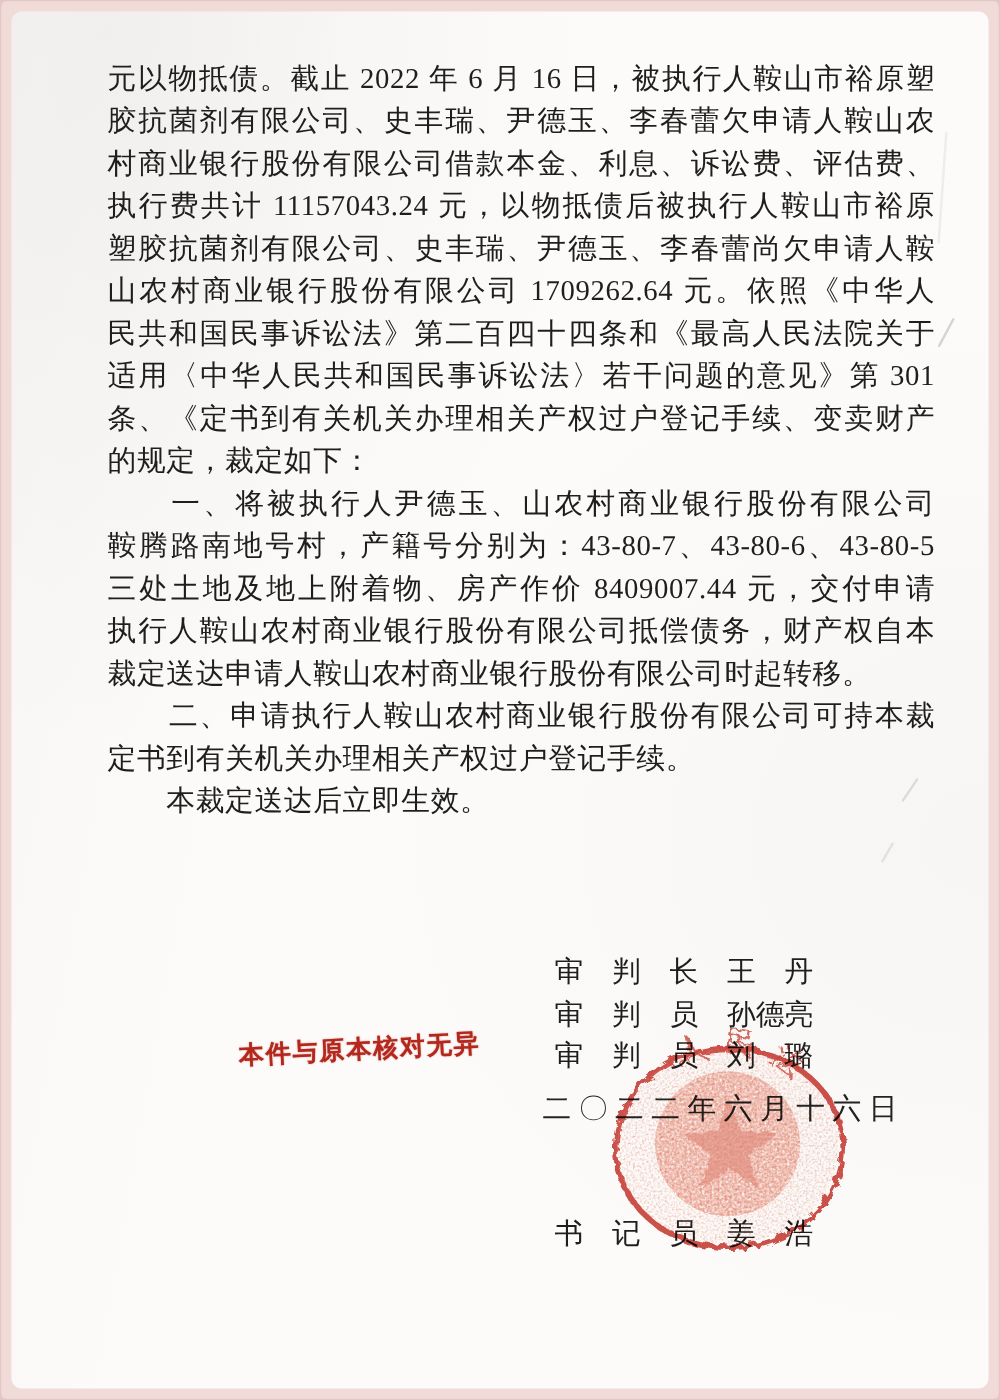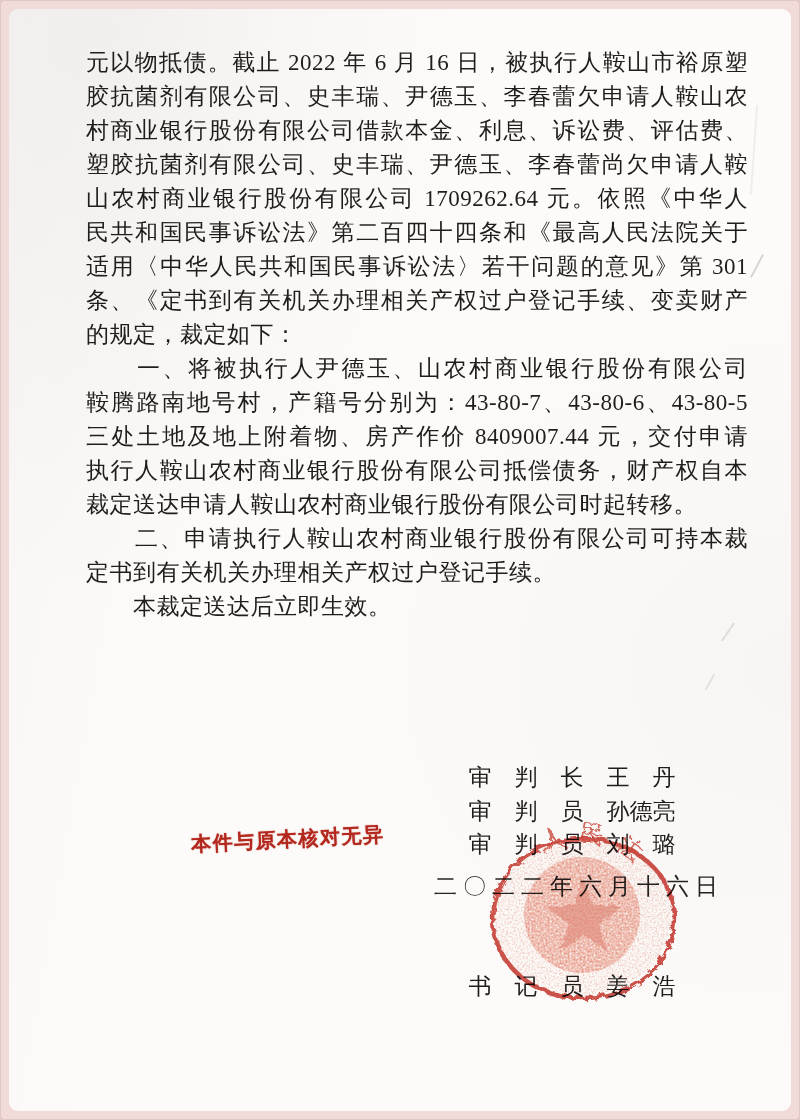--- a/index.html
+++ b/index.html
@@ -20,21 +20,21 @@
     text-decoration:underline;
   }
   .body-text{
     position:absolute;left:77px;top:37px;width:662px;
     font-size:23px;line-height:34px;color:#1f1e1d;
     letter-spacing:.5px;
   }
   .line{white-space:pre-wrap;}
   .line.j{text-align:justify;text-align-last:justify;text-justify:inter-character;}
   .sig-row{
-    position:absolute;left:425px;height:34px;line-height:34px;
+    position:absolute;left:400px;height:34px;line-height:34px;
     font-size:23px;color:#1f1e1d;white-space:pre;
   }
   .sig-name{margin-left:23px;}
   .date-row{
     position:absolute;left:425px;top:861px;height:34px;line-height:34px;
     font-size:23px;color:#242322;letter-spacing:6px;white-space:pre;z-index:2;
   }
   .clerk-row{top:927px;z-index:2;}
   .cert-note{
     position:absolute;left:182px;top:817px;
@@ -63,20 +63,21 @@
 </head>
 <body>
 
 <div class="frame">
   <div class="paper">
 
     <div class="body-text">
       <div class="line j">元以物抵债。截止 2022 年 6 月 16 日，被执行人鞍山市裕原塑</div>
       <div class="line j">胶抗菌剂有限公司、史丰瑞、尹德玉、李春蕾欠申请人鞍山农</div>
       <div class="line j">村商业银行股份有限公司借款本金、利息、诉讼费、评估费、</div>
+      <div class="line j">执行费共计 11157043.24 元，以物抵债后被执行人鞍山市裕原</div>
       <div class="line j">塑胶抗菌剂有限公司、史丰瑞、尹德玉、李春蕾尚欠申请人鞍</div>
       <div class="line j">山农村商业银行股份有限公司 1709262.64 元。依照《中华人</div>
       <div class="line j">民共和国民事诉讼法》第二百四十四条和《最高人民法院关于</div>
       <div class="line j">适用〈中华人民共和国民事诉讼法〉若干问题的意见》第 301</div>
       <div class="line j">条、《定书到有关机关办理相关产权过户登记手续、变卖财产</div>
       <div class="line">的规定，裁定如下：</div>
       <div class="line j">　　一、将被执行人尹德玉、山农村商业银行股份有限公司</div>
       <div class="line j">鞍腾路南地号村，产籍号分别为：43-80-7、43-80-6、43-80-5</div>
       <div class="line j">三处土地及地上附着物、房产作价 8409007.44 元，交付申请</div>
       <div class="line j">执行人鞍山农村商业银行股份有限公司抵偿债务，财产权自本</div>

